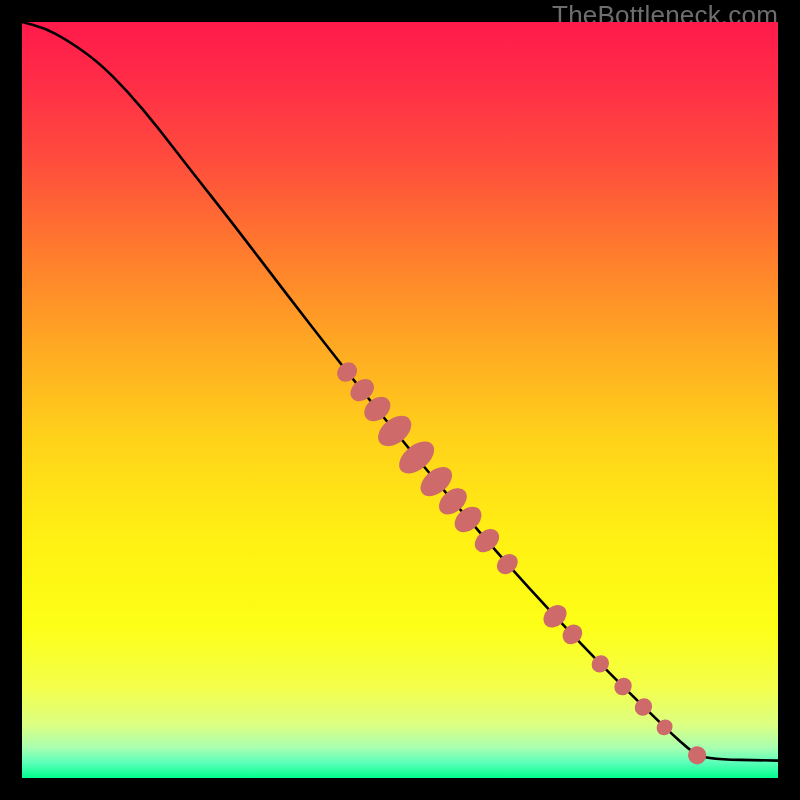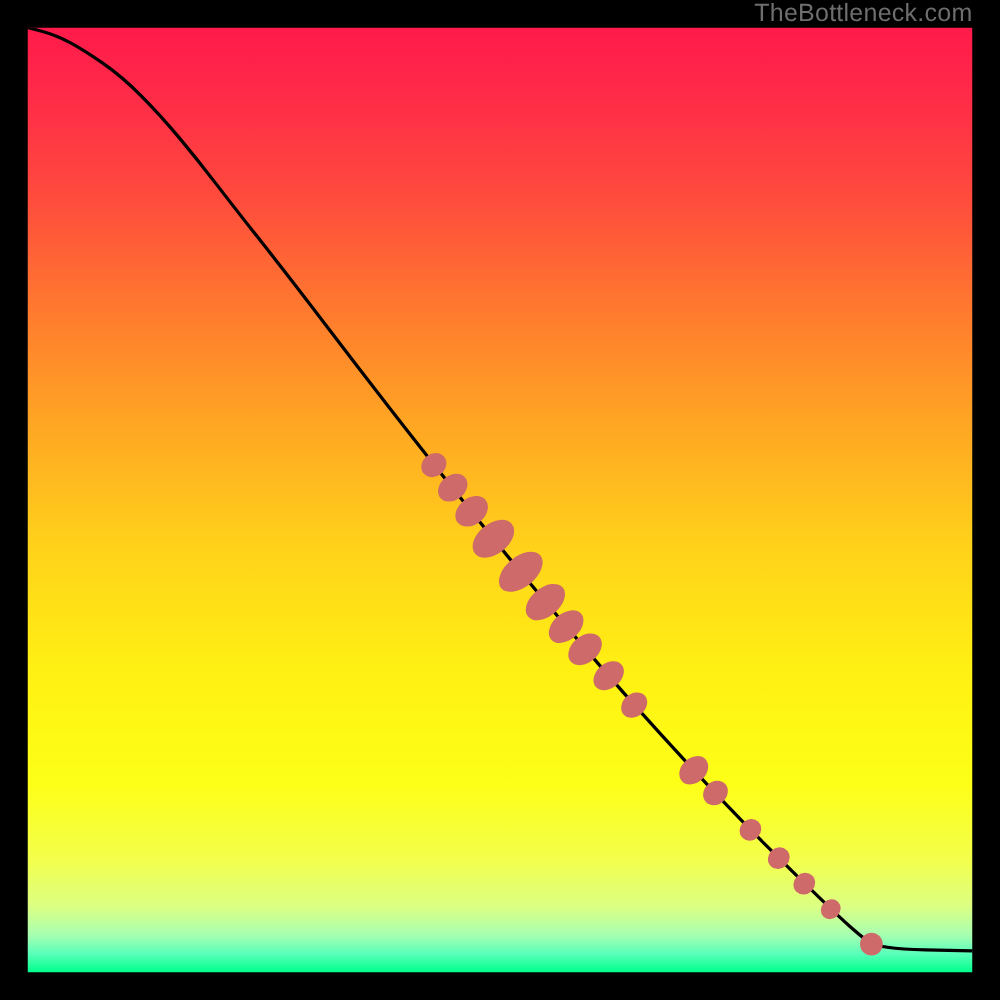--- a/index.html
+++ b/index.html
@@ -15,21 +15,21 @@
     left: 22px;
     top: 22px;
     width: 756px;
     height: 756px;
   }
   .watermark {
     position: absolute;
     top: 0;
     right: 22px;
     font-family: Arial, Helvetica, sans-serif;
-    font-size: 20px;
+    font-size: 26px;
     color: #6e6e6e;
     font-weight: 400;
     letter-spacing: 0.2px;
   }
   svg { display: block; }
 </style>
 </head>
 <body>
 
 <div class="frame">

